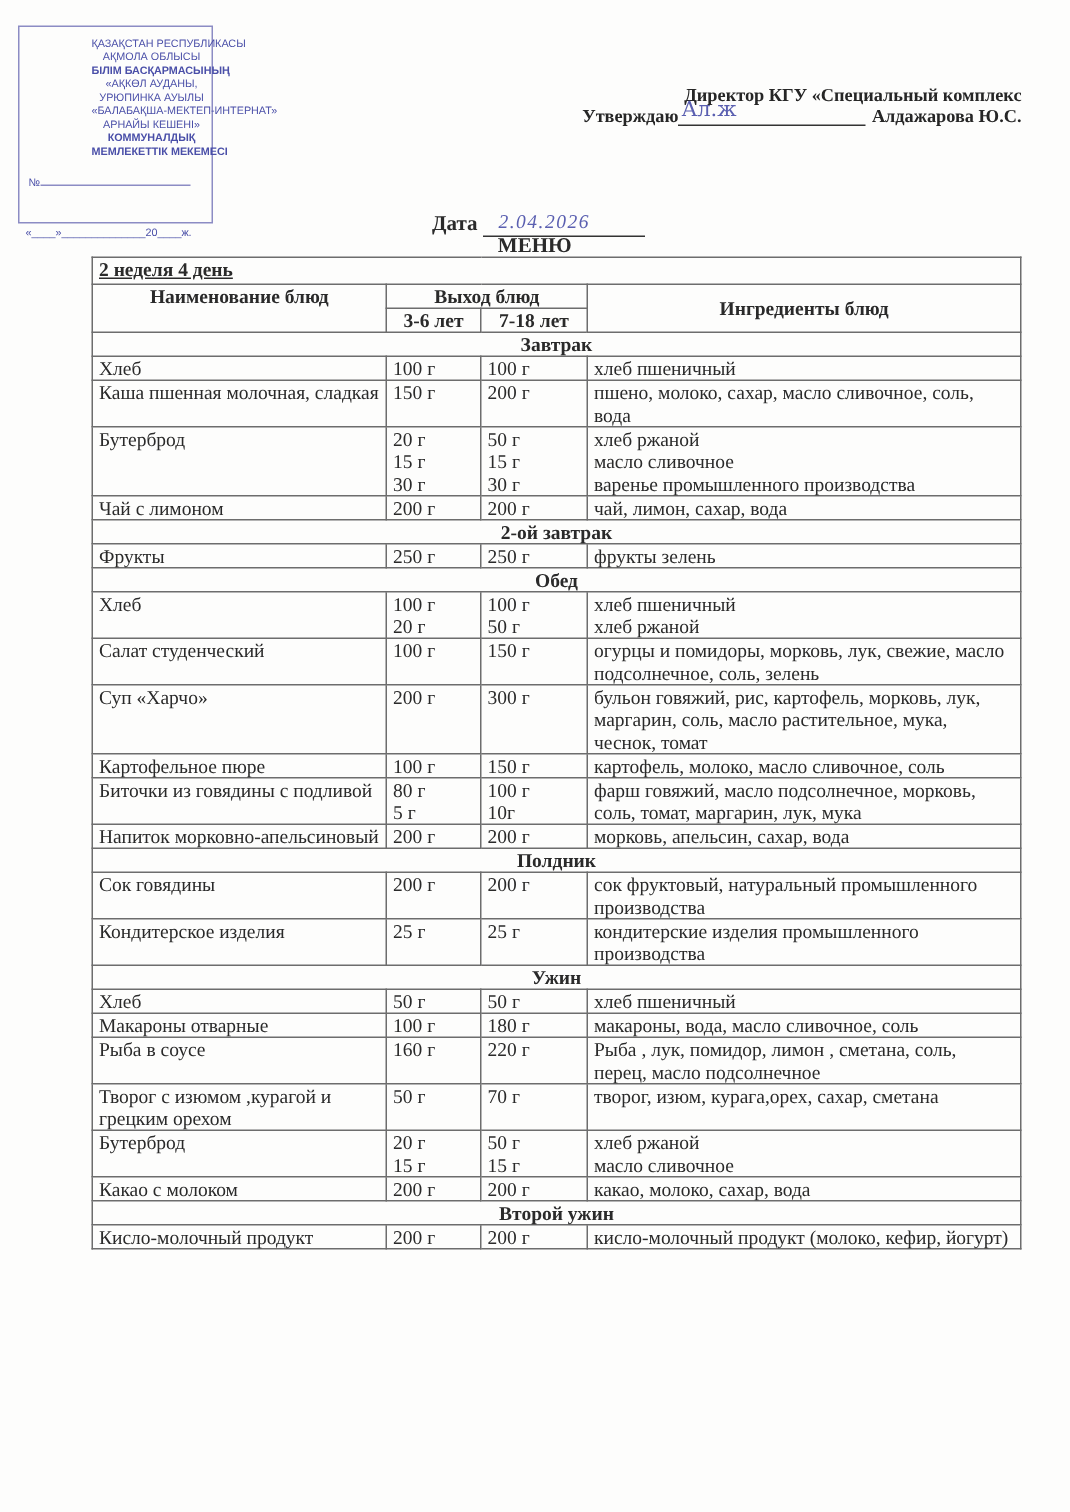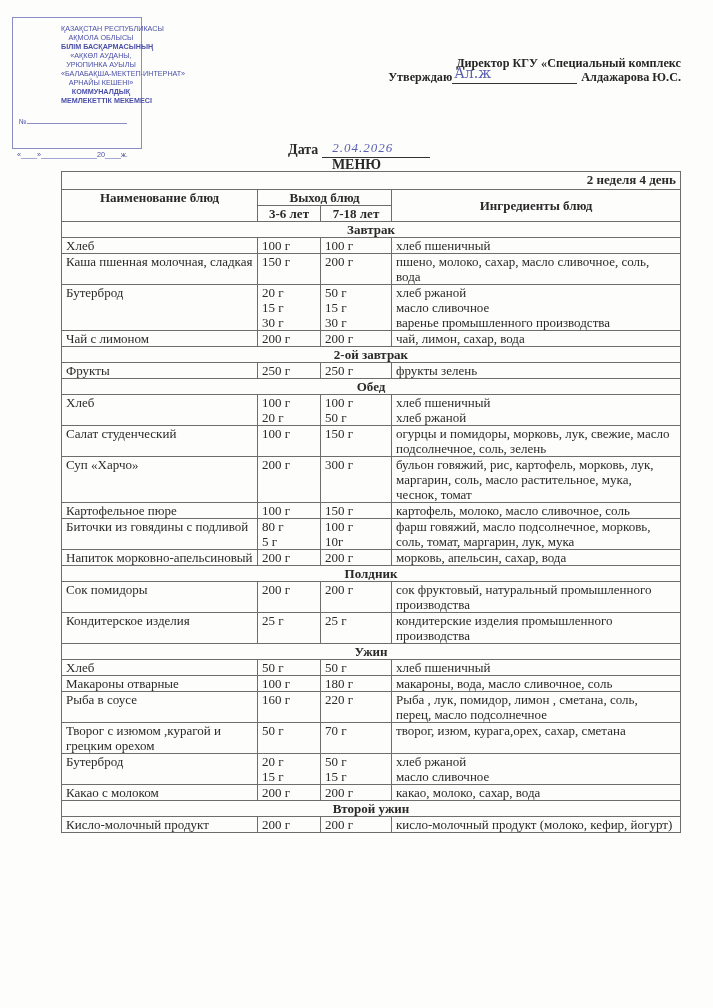--- a/index.html
+++ b/index.html
@@ -24,21 +24,21 @@
   .approve .sig { position: absolute; left: 2px; top: -5px; color: #5a5fb0; font-weight: normal; font-size: 14px; font-family: "DejaVu Serif", serif; }
   .title { position: absolute; left: 0; width: 713px; top: 125px; text-align: center; font-weight: bold; font-size: 14px; margin-top: 32px; }
   .date { position: absolute; left: 288px; top: 142px; font-weight: bold; font-size: 14px; }
   .date .u { display: inline-block; width: 108px; border-bottom: 1px solid #333; margin-left: 4px; height: 15px; vertical-align: bottom; position: relative; }
   .date .hw { position: absolute; left: 10px; top: -2px; color: #5a5fb0; font-style: italic; font-weight: normal; font-size: 13px; letter-spacing: 1px; }
   table.menu {
     position: absolute; left: 61px; top: 171px; width: 620px; border-collapse: collapse; font-size: 13px; line-height: 15px;
   }
   table.menu td, table.menu th { border: 1px solid #6d6d6d; padding: 0 4px; vertical-align: top; }
   table.menu th { font-weight: bold; font-size: 13px; text-align: center; }
-  .week td { text-align: right; font-weight: bold; height: 17px; padding-top: 1px; }
+  .week td { text-align: left; font-weight: bold; height: 17px; padding-top: 1px; text-decoration: underline; }
   .sec td { text-align: center; font-weight: bold; height: 14px; }
   .colname { width: 187px; }
   .c36 { width: 54px; }
   .c718 { width: 62px; }
   .ml { display: block; }
 </style>
 </head>
 <body>
 
 <div class="stamp">
@@ -232,21 +232,21 @@
           <span class="ml">200 г</span>
         </td>
         <td>
           <span class="ml">морковь, апельсин, сахар, вода</span>
         </td>
       </tr>
       <tr class="sec">
         <td colspan="4">Полдник</td>
       </tr>
       <tr>
-        <td>Сок помидоры</td>
+        <td>Сок говядины</td>
         <td>
           <span class="ml">200 г</span>
         </td>
         <td>
           <span class="ml">200 г</span>
         </td>
         <td>
           <span class="ml">сок фруктовый, натуральный промышленного производства</span>
         </td>
       </tr>

